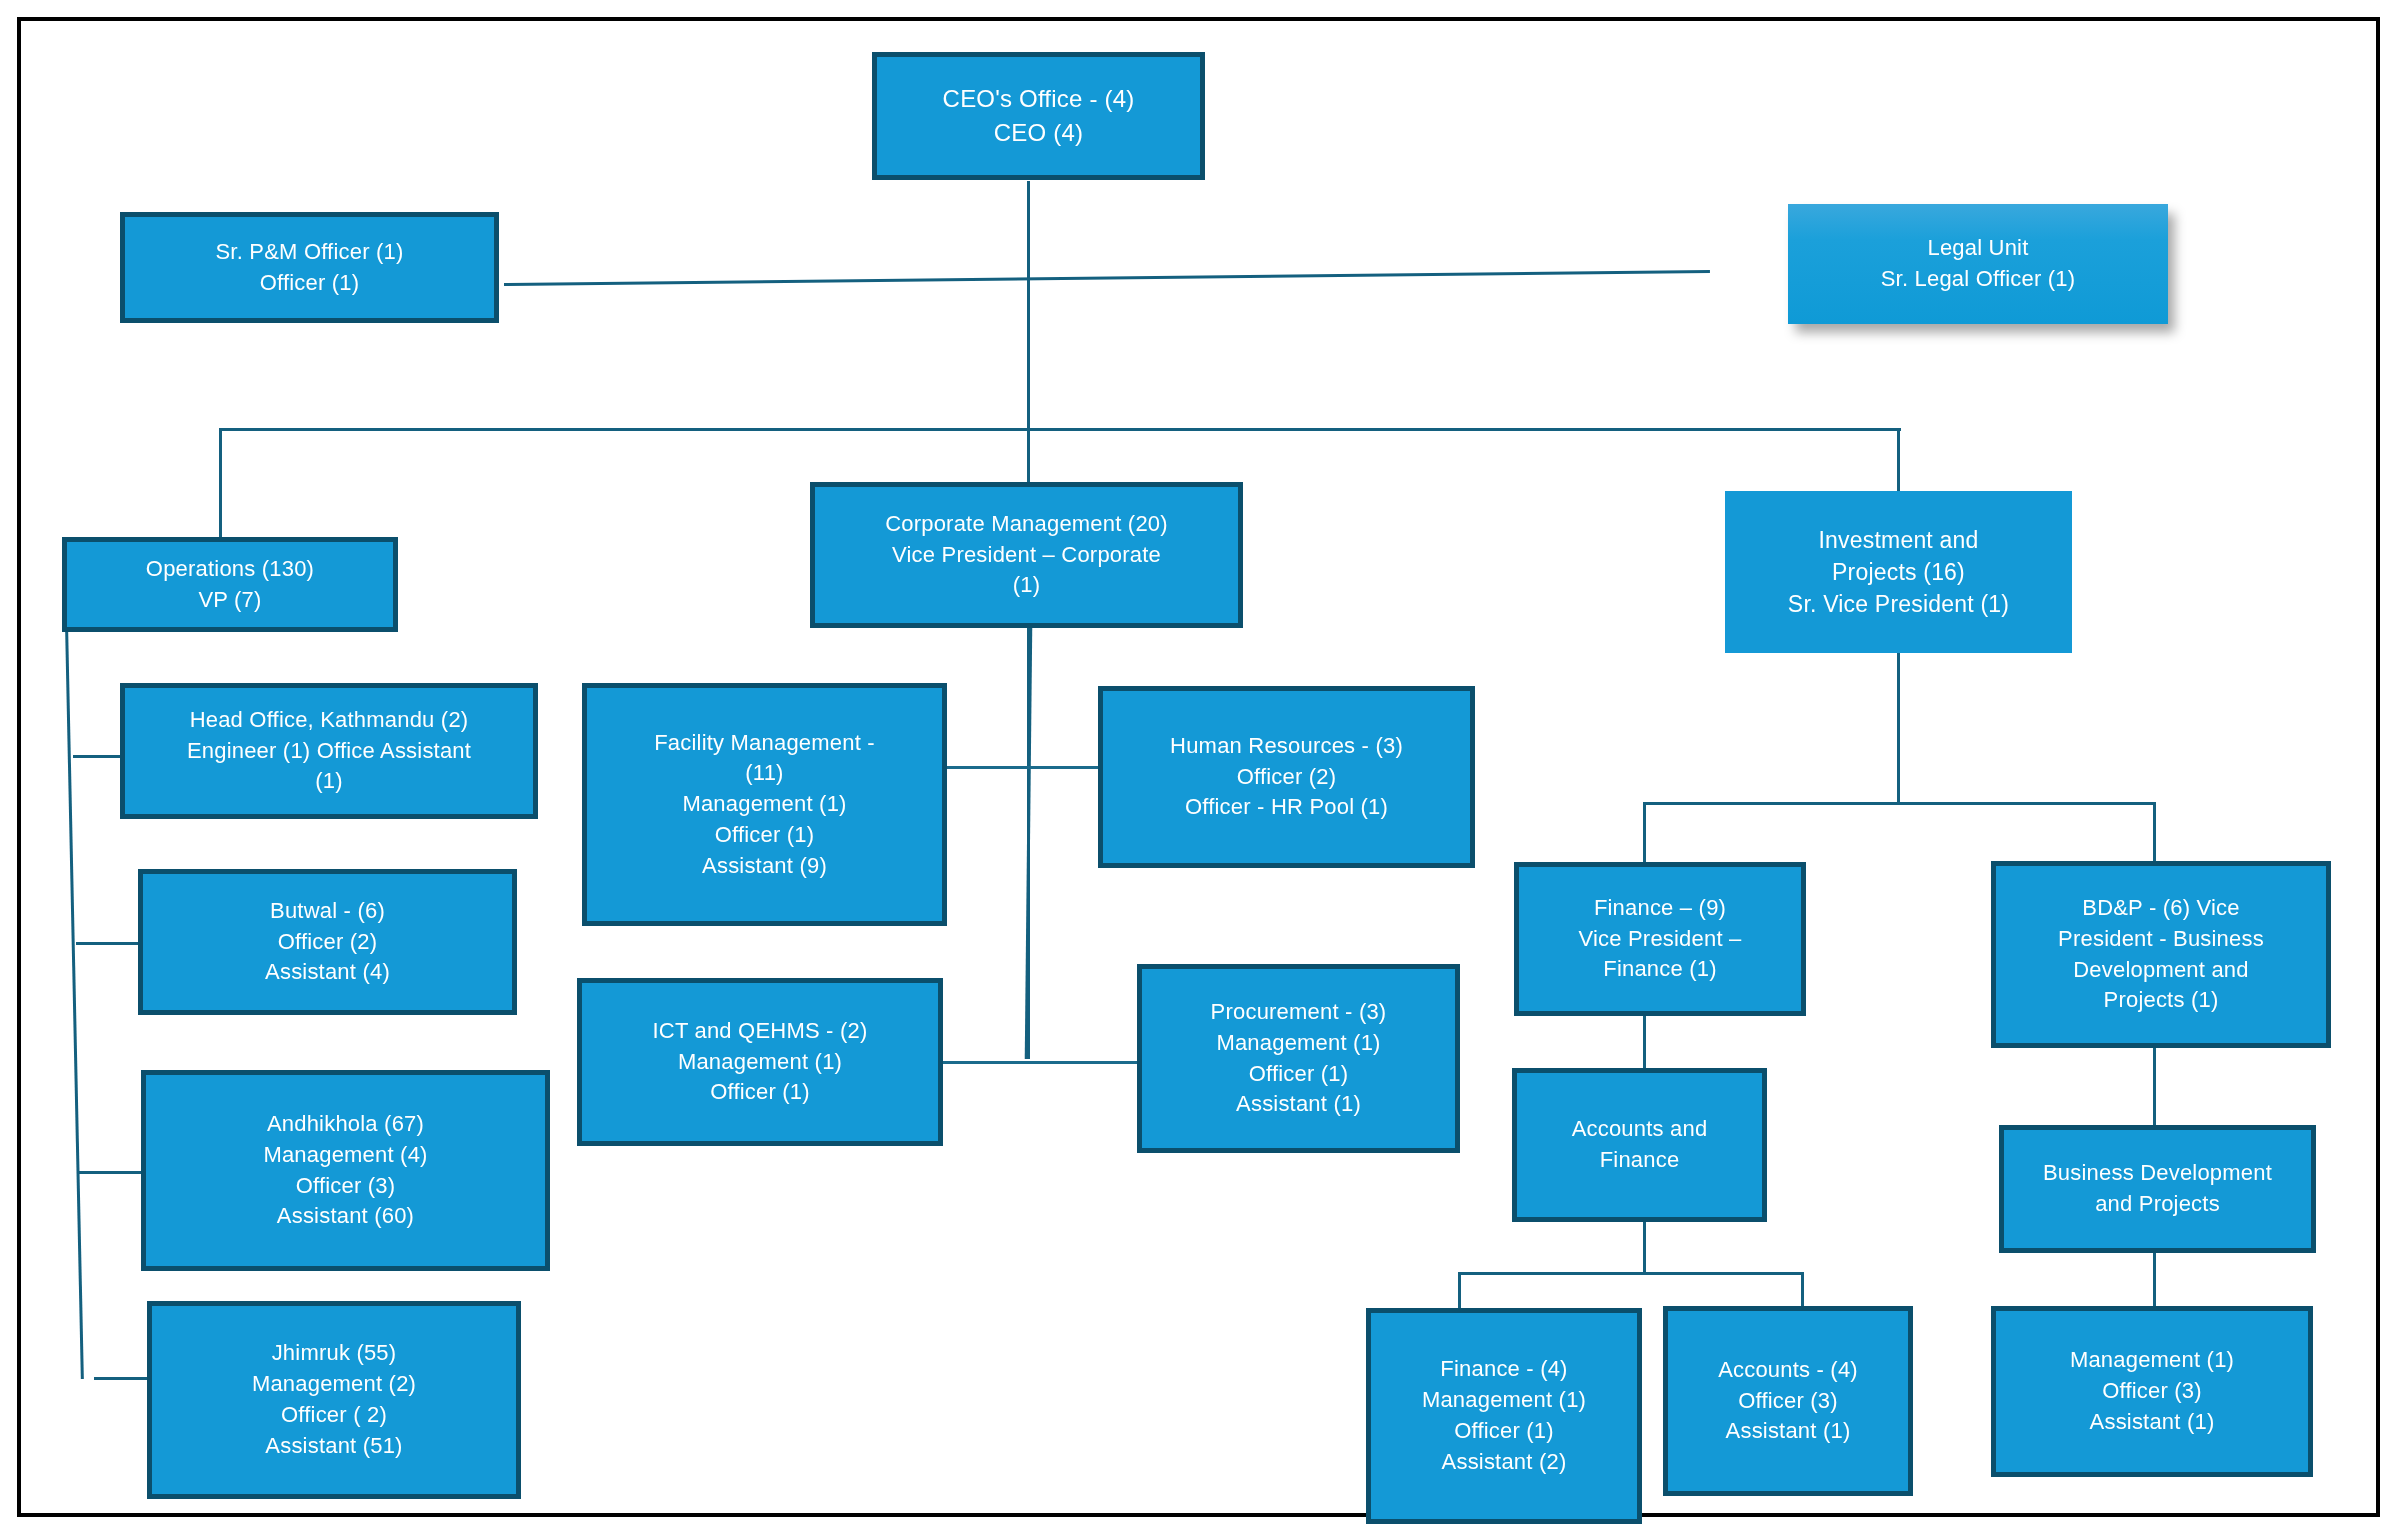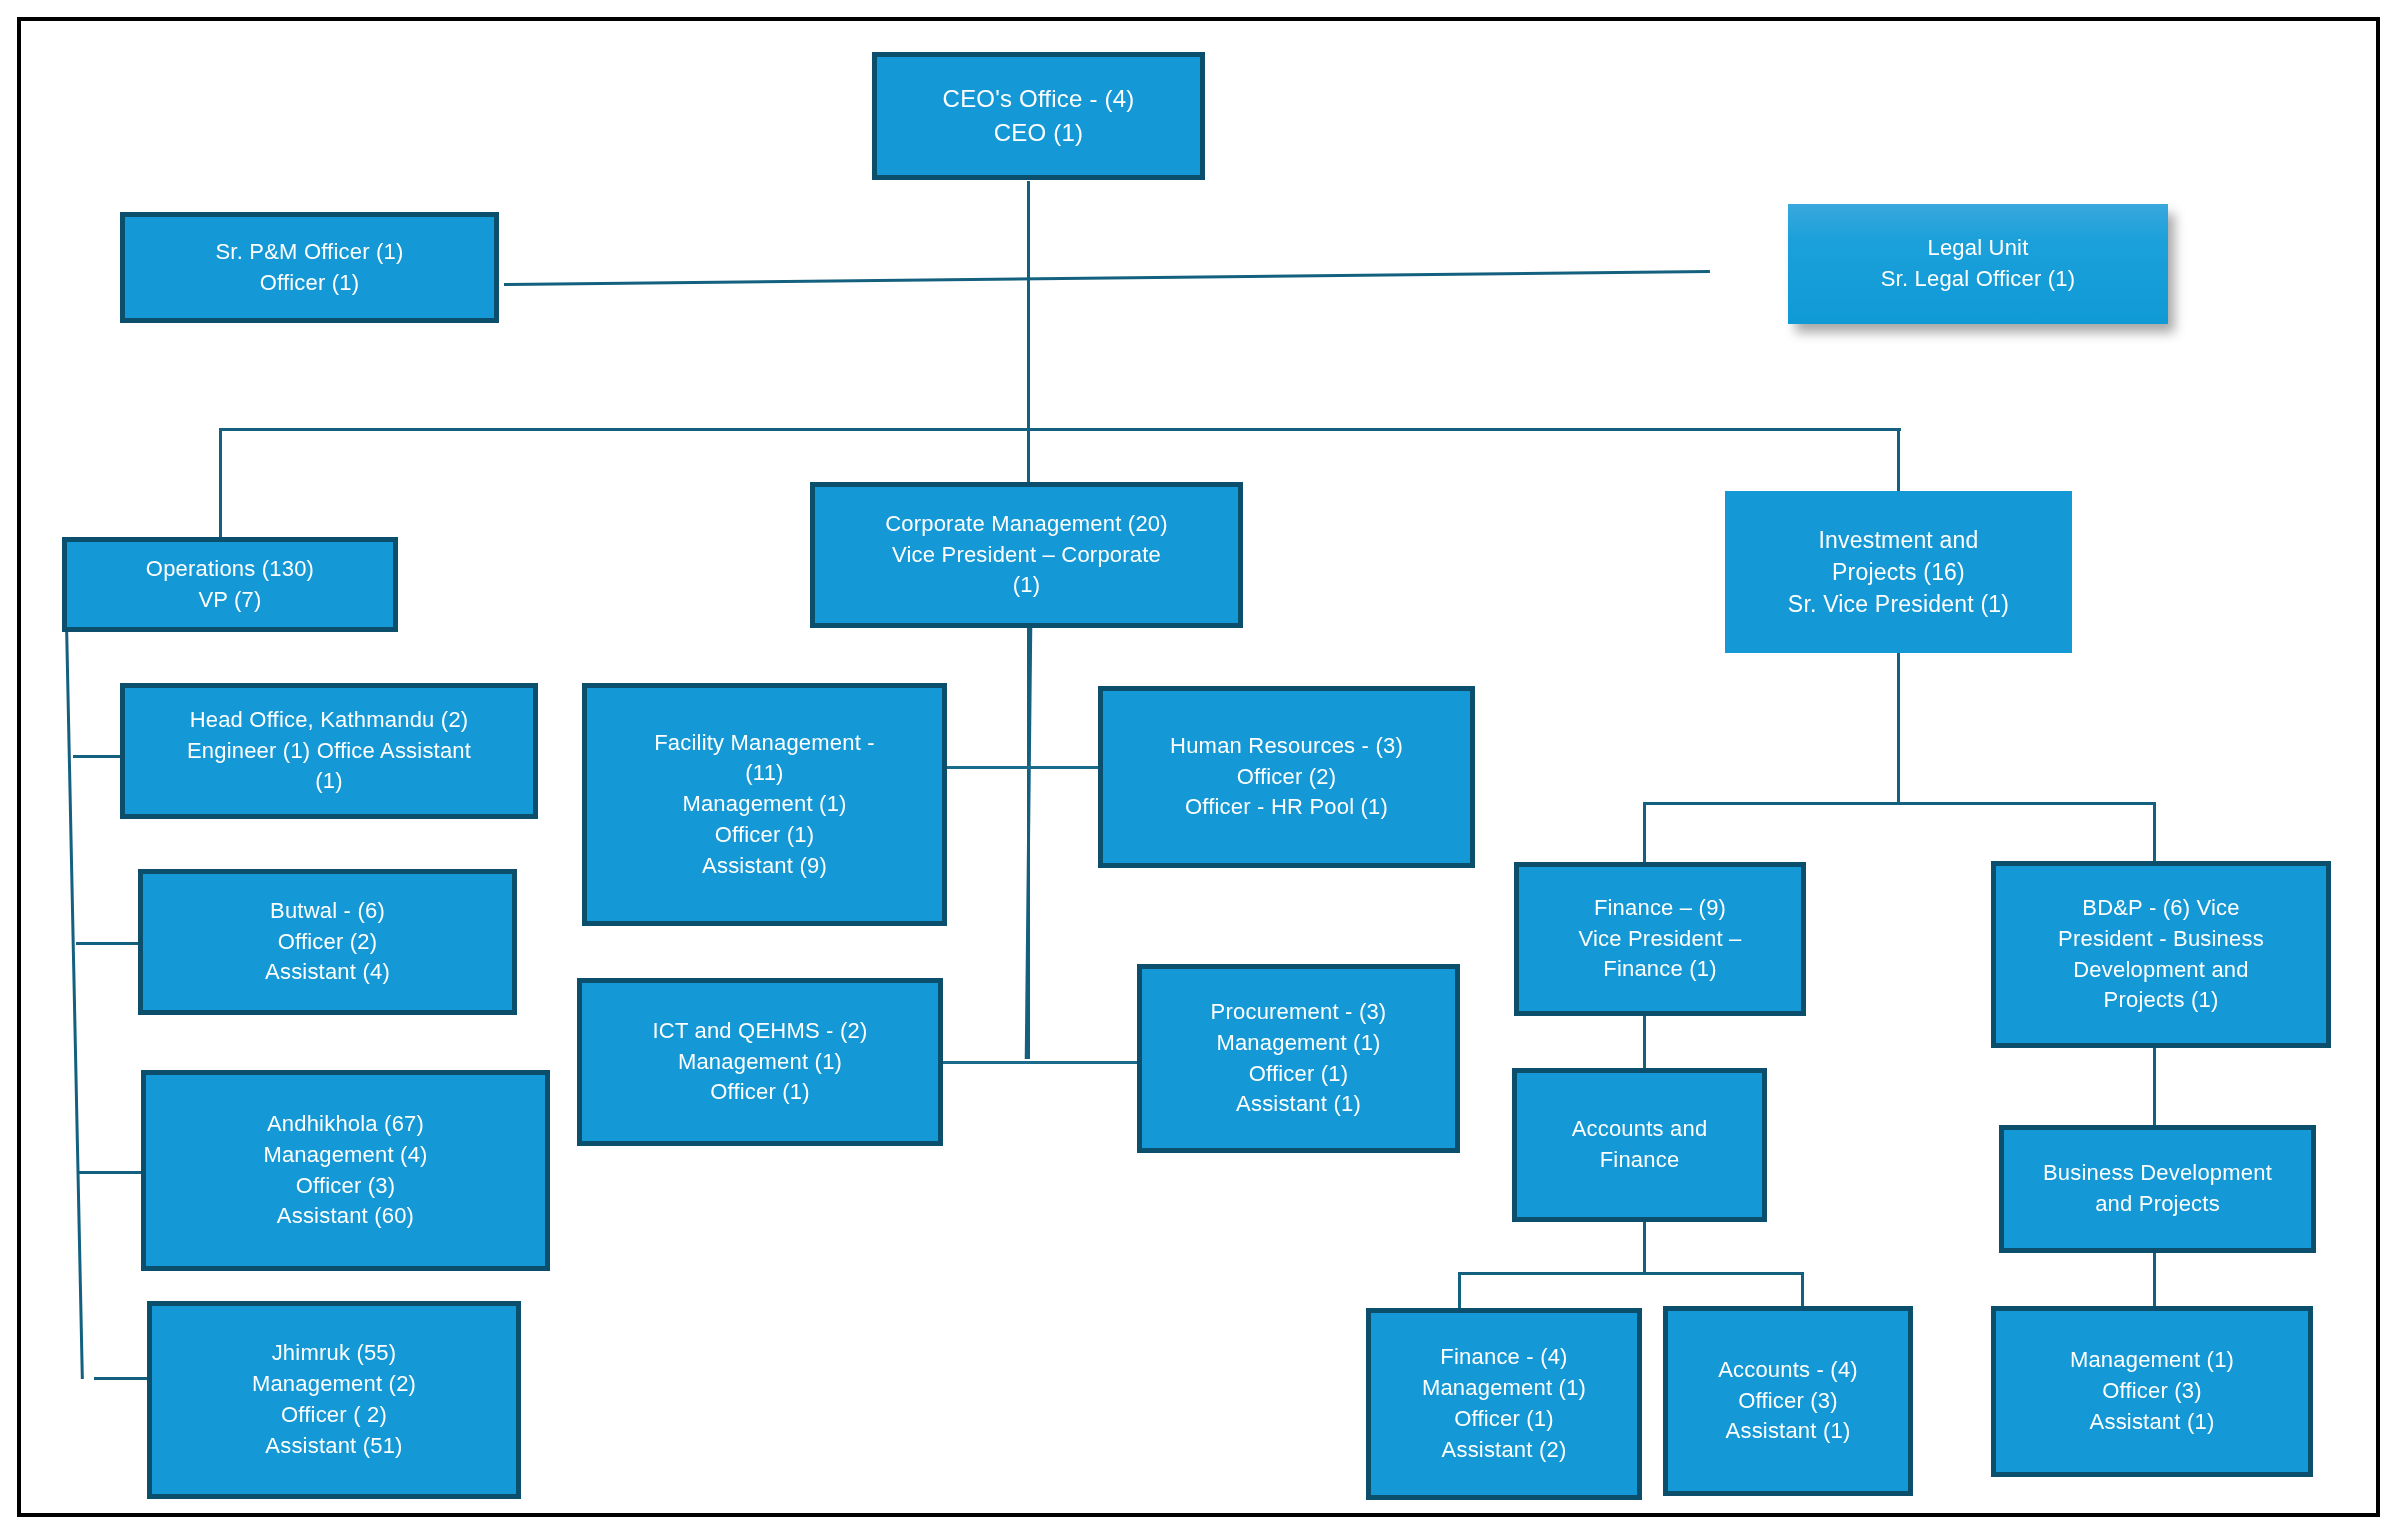--- a/index.html
+++ b/index.html
@@ -106,21 +106,21 @@
   <div class="ln v" style="left:1643px; top:1221px; height:54px;"></div>
   <div class="ln h" style="left:1458px; top:1272px; width:346px;"></div>
   <div class="ln v" style="left:1458px; top:1272px; height:76px;"></div>
   <div class="ln v" style="left:1801px; top:1272px; height:76px;"></div>
 
   <div class="ln v" style="left:2153px; top:1048px; height:79px;"></div>
   <div class="ln v" style="left:2153px; top:1251px; height:95px;"></div>
 
   <div class="node" style="left:872px; top:52px; width:333px; height:128px; font-size:24px;">
     <span class="line">CEO's Office - (4)</span>
-    <span class="line">CEO (1)</span>
+    <span class="line">CEO (4)</span>
   </div>
 
   <div class="node" style="left:120px; top:212px; width:379px; height:111px; font-size:22px;">
     <span class="line">Sr. P&amp;M Officer (1)</span>
     <span class="line">Officer (1)</span>
   </div>
 
   <div class="node legal" style="left:1788px; top:204px; width:380px; height:120px; font-size:22px;">
     <span class="line">Legal Unit</span>
     <span class="line">Sr. Legal Officer (1)</span>
@@ -212,21 +212,21 @@
   <div class="node" style="left:1512px; top:1068px; width:255px; height:154px; font-size:22px;">
     <span class="line">Accounts and</span>
     <span class="line">Finance</span>
   </div>
 
   <div class="node" style="left:1999px; top:1125px; width:317px; height:128px; font-size:22px;">
     <span class="line">Business Development</span>
     <span class="line">and Projects</span>
   </div>
 
-  <div class="node" style="left:1366px; top:1308px; width:276px; height:192px; font-size:22px;">
+  <div class="node" style="left:1366px; top:1308px; width:276px; height:216px; font-size:22px;">
     <span class="line">Finance - (4)</span>
     <span class="line">Management (1)</span>
     <span class="line">Officer (1)</span>
     <span class="line">Assistant (2)</span>
   </div>
 
   <div class="node" style="left:1663px; top:1306px; width:250px; height:190px; font-size:22px;">
     <span class="line">Accounts - (4)</span>
     <span class="line">Officer (3)</span>
     <span class="line">Assistant (1)</span>

